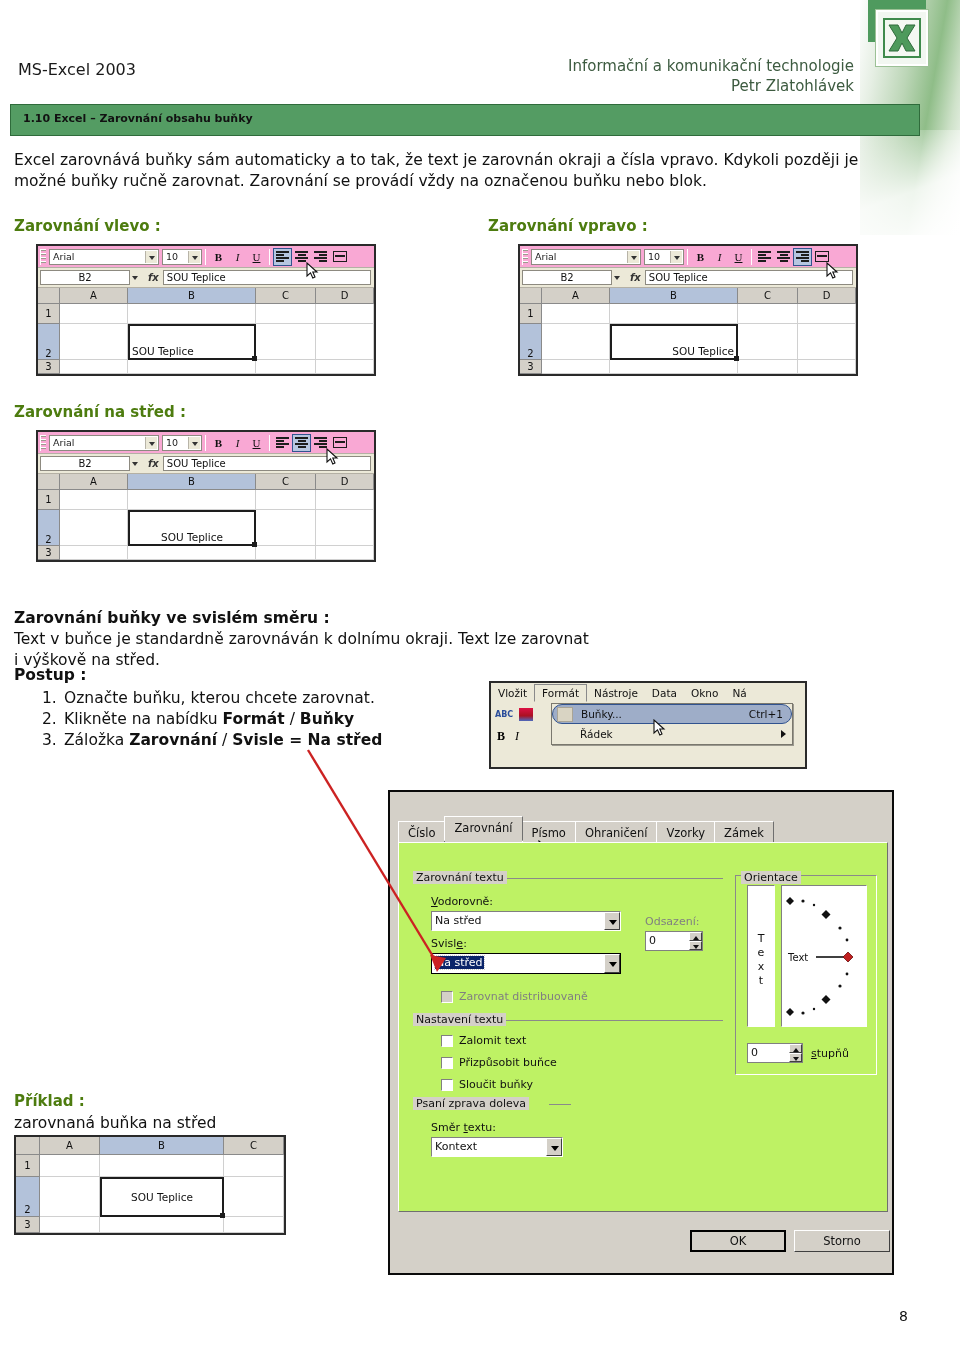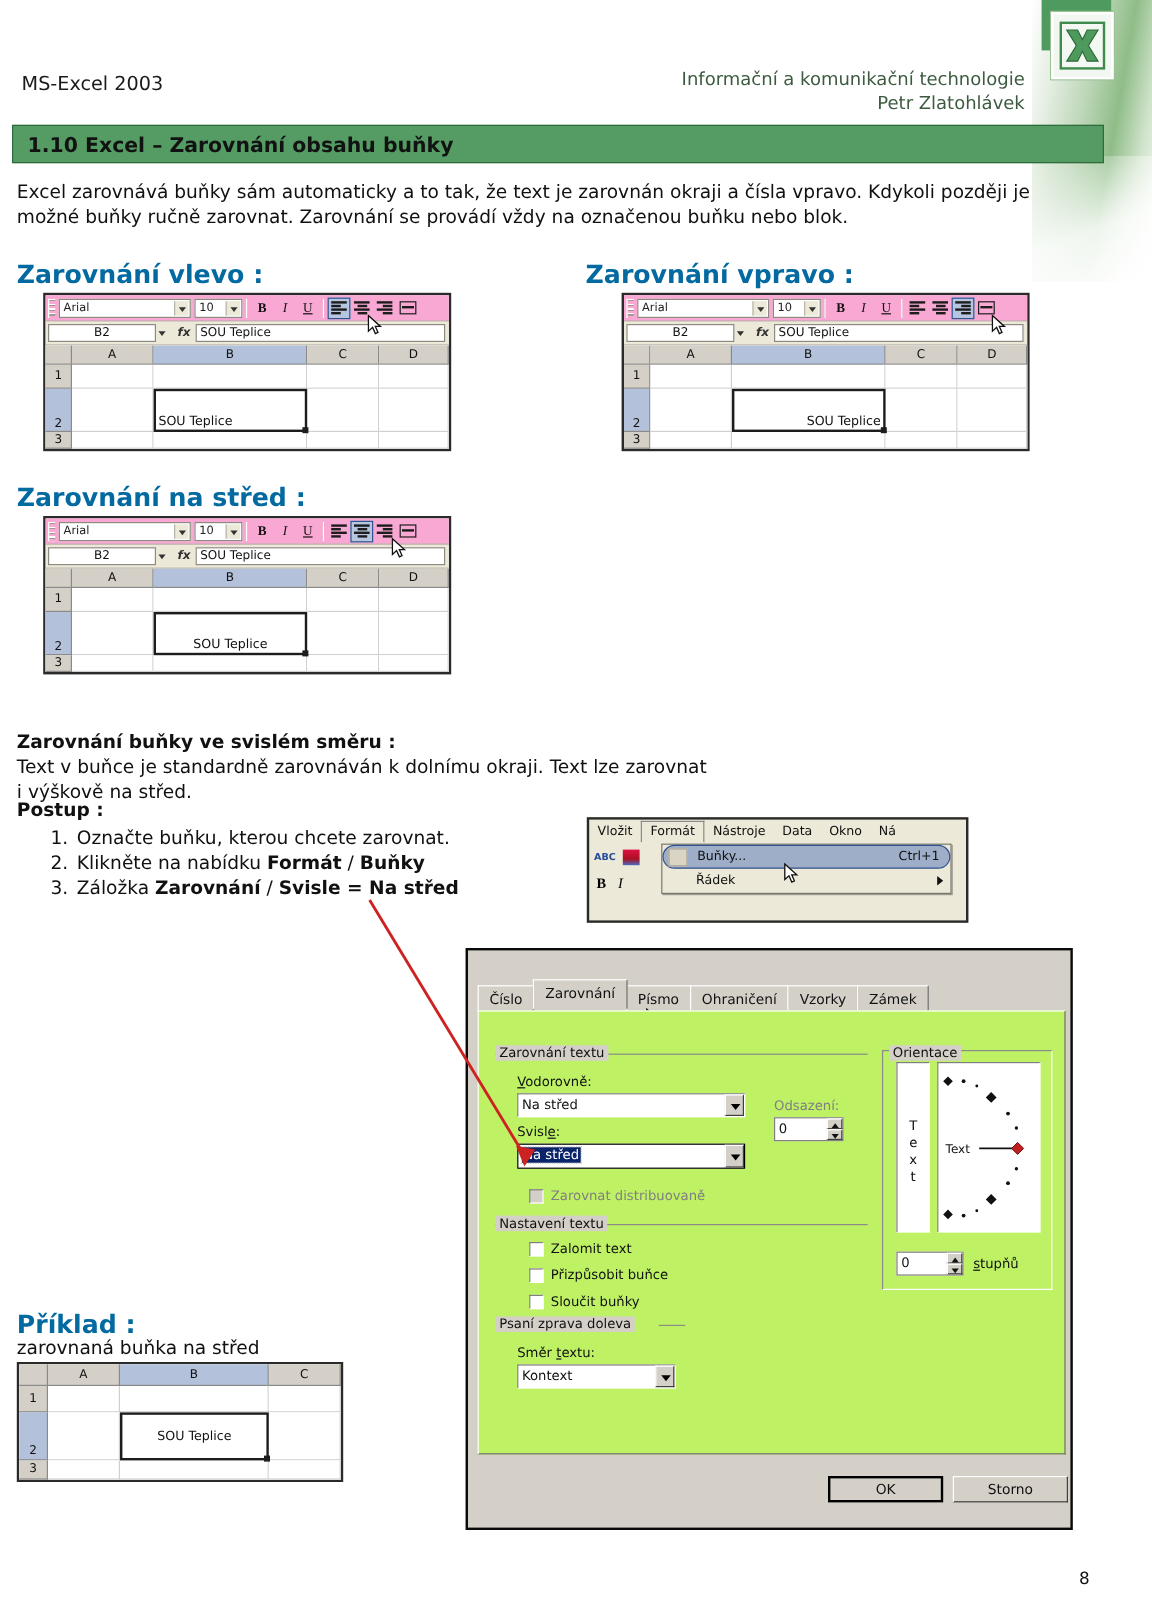--- a/index.html
+++ b/index.html
@@ -23,28 +23,28 @@
       box-shadow:0 0 0 1px #9cc196; }
   .xl-logo svg { display:block; }
 
   
   .hdr { position:absolute; left:14px; top:56px; width:840px; height:48px; }
   .hdr-left { position:absolute; left:4px; top:4px; font-size:16px; color:#1a1a1a; }
   .hdr-right { position:absolute; right:0; top:0; text-align:right; color:#3d5b40; font-size:15px; line-height:20px; }
 
   .banner { position:absolute; left:10px; top:104px; width:910px; height:32px;
       background:#549c63; border:1px solid #2f6b3b; }
-  .banner span { position:absolute; left:12px; top:7px; font-size:17px; font-weight:bold; color:#121212; }
+  .banner span { position:absolute; left:12px; top:7px; font-size:11px; font-weight:bold; color:#121212; }
 
   
   .para { position:absolute; font-size:15.5px; line-height:21px; color:#111; }
   .p-intro { left:14px; top:150px; width:890px; }
   .b { font-weight:bold; }
 
-  .caption { position:absolute; font-size:21px; font-weight:bold; color:#0369a1; }
+  .caption { position:absolute; font-size:15px; font-weight:bold; color:#4d7c0f; }
 
   
   .xs { position:absolute; background:#ffffff; border:2px solid #2a2a2a; }
   .xs .tb { position:relative; height:22px; background:#f9a8d4;
       border-bottom:1px solid #b4b0a4; display:flex; align-items:center; }
   .gripper { width:6px; height:16px; margin:0 3px 0 2px;
       background:repeating-linear-gradient(to bottom,#fff 0 1px,#9d9a8f 1px 2px,transparent 2px 4px);
       border-left:1px solid #fff; }
   .fontbox { height:16px; background:#fff; border:1px solid #8d8a80; position:relative;
       font-size:9.5px; line-height:14px; padding-left:3px; color:#222; }

